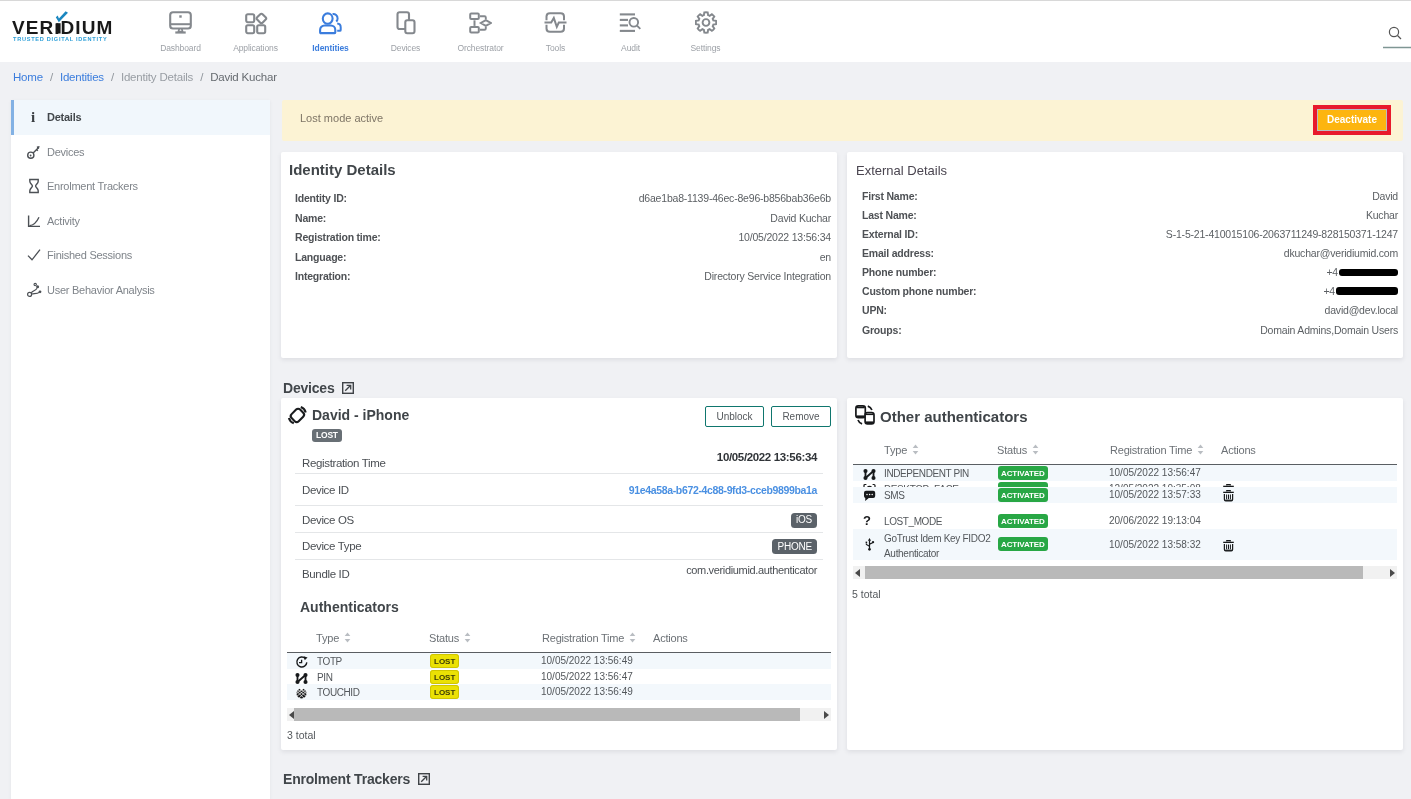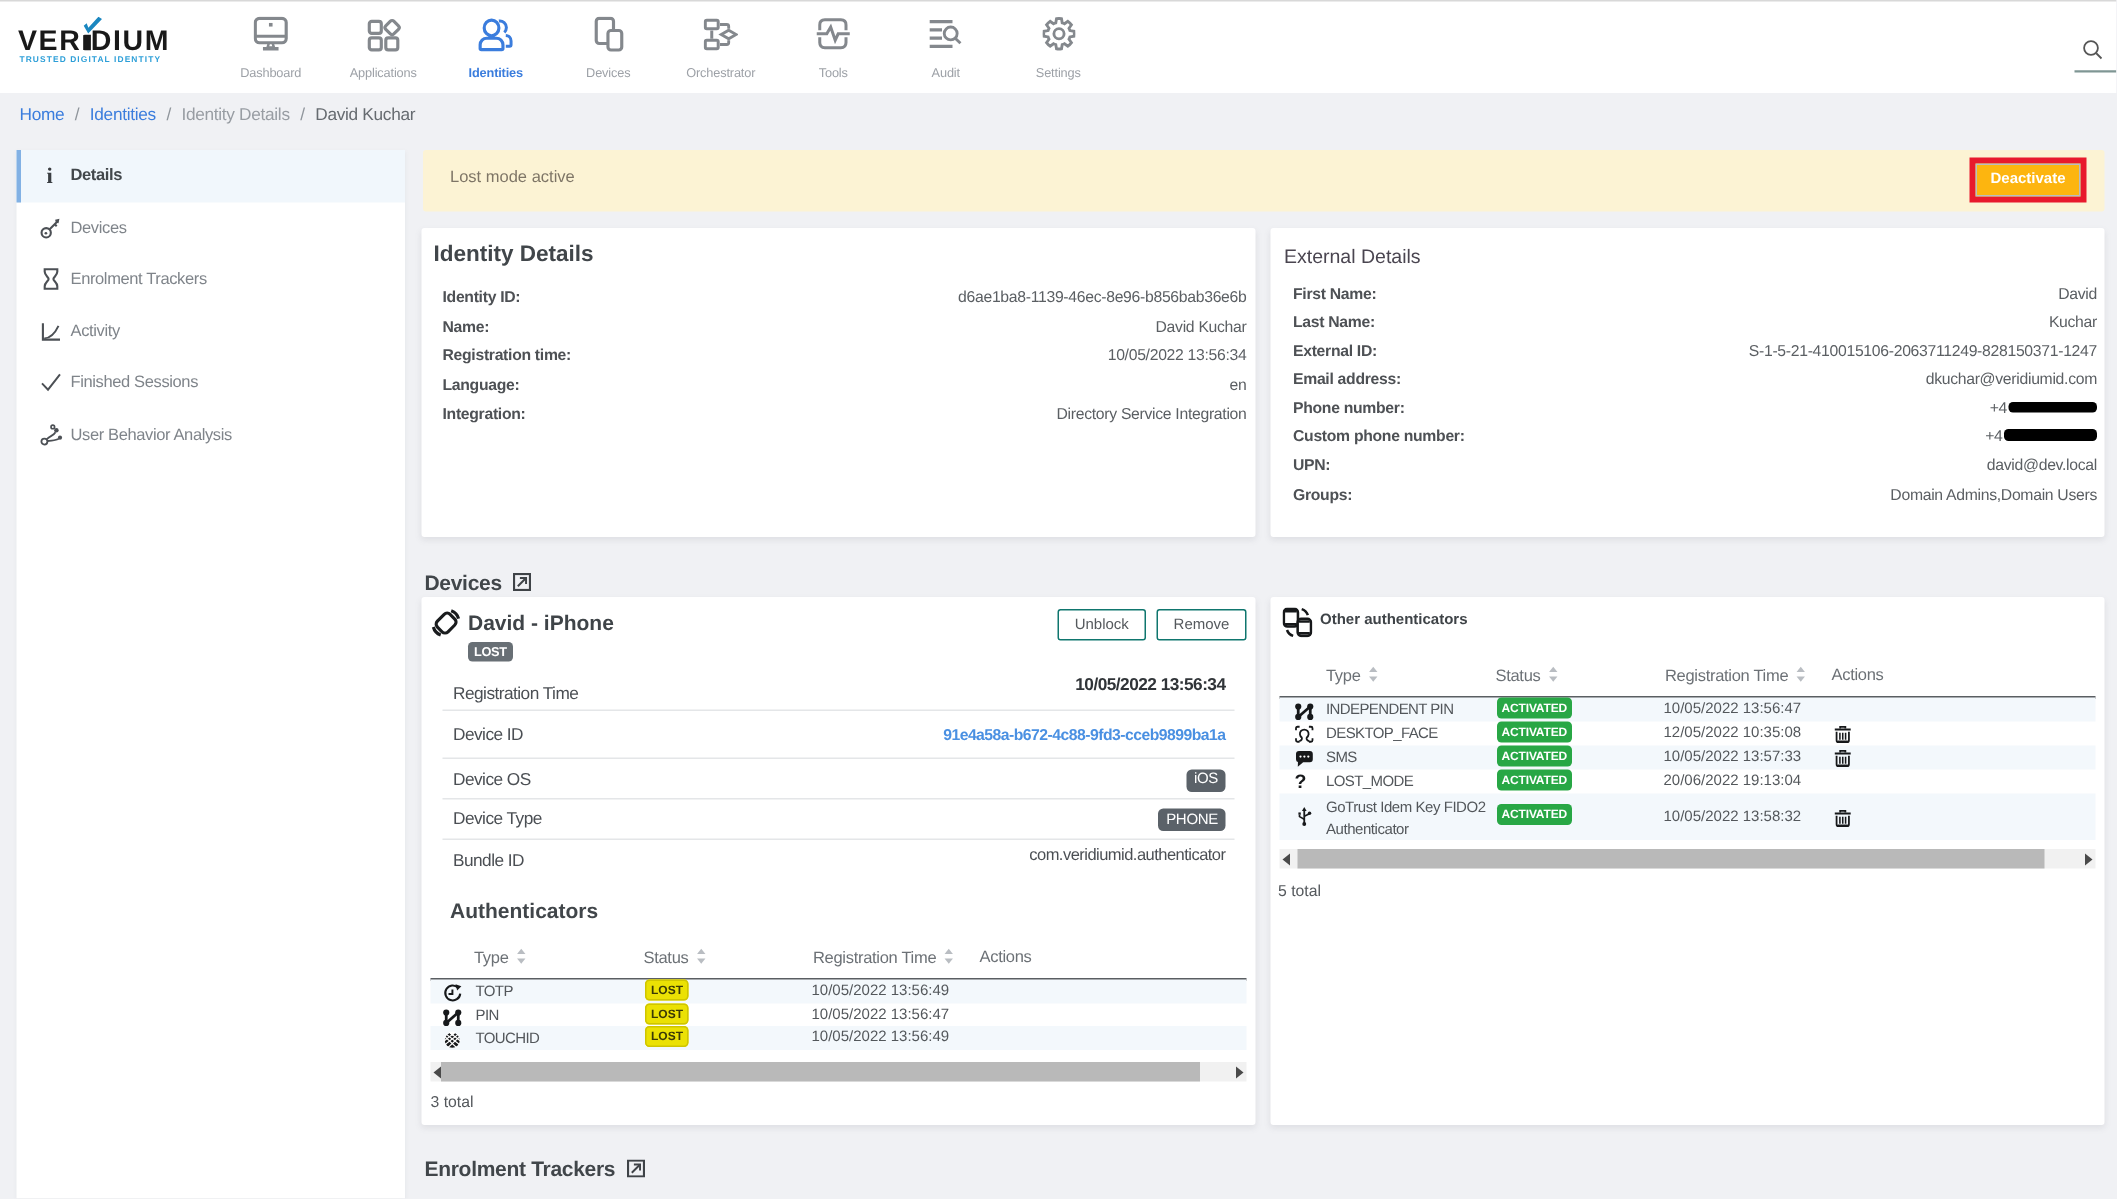--- a/index.html
+++ b/index.html
@@ -392,21 +392,21 @@
     <rect x="0.9" y="0.9" width="9.4" height="11.8" rx="2.4" fill="none" stroke="#16181a" stroke-width="1.7"></rect>
     <path d="M1.7 2.5 h7.8" stroke="#16181a" stroke-width="1.6"></path>
     <path d="M1.7 11.2 h7.8" stroke="#16181a" stroke-width="1.6"></path>
     <rect x="10.1" y="7.5" width="8.9" height="11.4" rx="2.4" fill="#fff" stroke="#16181a" stroke-width="1.7"></rect>
     <path d="M10.9 9.3 h7.3" stroke="#16181a" stroke-width="1.6"></path>
     <path d="M10.9 17.2 h7.3" stroke="#16181a" stroke-width="1.6"></path>
     <path d="M12.8 1.1 A6.3 6.3 0 0 1 16.9 5.1" fill="none" stroke="#16181a" stroke-width="1.7"></path>
     <path d="M3 15 A6.3 6.3 0 0 0 7.1 18.9" fill="none" stroke="#16181a" stroke-width="1.7"></path>
   </svg>
     </span>
-  <div style="position:absolute; left:33px; top:10px; font-size:10px; font-weight:bold; color:#3f4448;">Other authenticators</div>
+  <div style="position:absolute; left:33px; top:10px; font-size:15px; font-weight:bold; color:#3f4448;">Other authenticators</div>
   <div class="tbl-h" style="left:37px; top:46px;">Type<svg class="srt" width="7" height="11" viewBox="0 0 7 11">
         <path d="M3.5 0.5 L6.3 4 H0.7 Z" fill="#b9bdc2"></path>
         <path d="M3.5 10.5 L6.3 7 H0.7 Z" fill="#b9bdc2"></path>
       </svg></div>
   <div class="tbl-h" style="left:150px; top:46px;">Status<svg class="srt" width="7" height="11" viewBox="0 0 7 11">
         <path d="M3.5 0.5 L6.3 4 H0.7 Z" fill="#b9bdc2"></path>
         <path d="M3.5 10.5 L6.3 7 H0.7 Z" fill="#b9bdc2"></path>
       </svg></div>
   <div class="tbl-h" style="left:263px; top:46px;">Registration Time<svg class="srt" width="7" height="11" viewBox="0 0 7 11">
         <path d="M3.5 0.5 L6.3 4 H0.7 Z" fill="#b9bdc2"></path>
@@ -426,21 +426,21 @@
       <svg class="at-ic" style="left:10px; top:2px;" width="13" height="12" viewBox="0 0 13 12">
         <use href="#g-face"></use>
       </svg>
       <span style="position:absolute; left:31px; top:2.5px; letter-spacing:-0.4px;">DESKTOP_FACE</span>
       <span style="position:absolute; left:145px; top:1px;"><span class="green">ACTIVATED</span></span>
       <span style="position:absolute; left:256px; top:1.5px;">12/05/2022 10:35:08</span>
       <svg class="at-ic" style="left:369px; top:2px;" width="12" height="12" viewBox="0 0 12 12">
         <use href="#g-trash"></use>
       </svg>
     </div>
-  <div class="trow alt" style="top:99px; height:16px;">
+  <div class="trow alt" style="top:89px; height:16px;">
       <svg class="at-ic" style="left:10px; top:2px;" width="13" height="12" viewBox="0 0 13 12">
         <use href="#g-sms"></use>
       </svg>
       <span style="position:absolute; left:31px; top:2.5px; letter-spacing:-0.4px;">SMS</span>
       <span style="position:absolute; left:145px; top:1px;"><span class="green">ACTIVATED</span></span>
       <span style="position:absolute; left:256px; top:1.5px;">10/05/2022 13:57:33</span>
       <svg class="at-ic" style="left:369px; top:2px;" width="12" height="12" viewBox="0 0 12 12">
         <use href="#g-trash"></use>
       </svg>
     </div>

